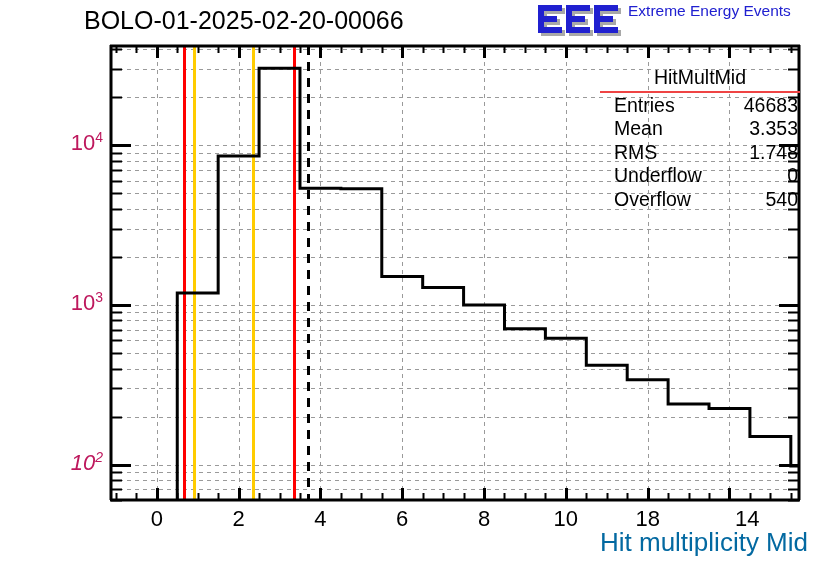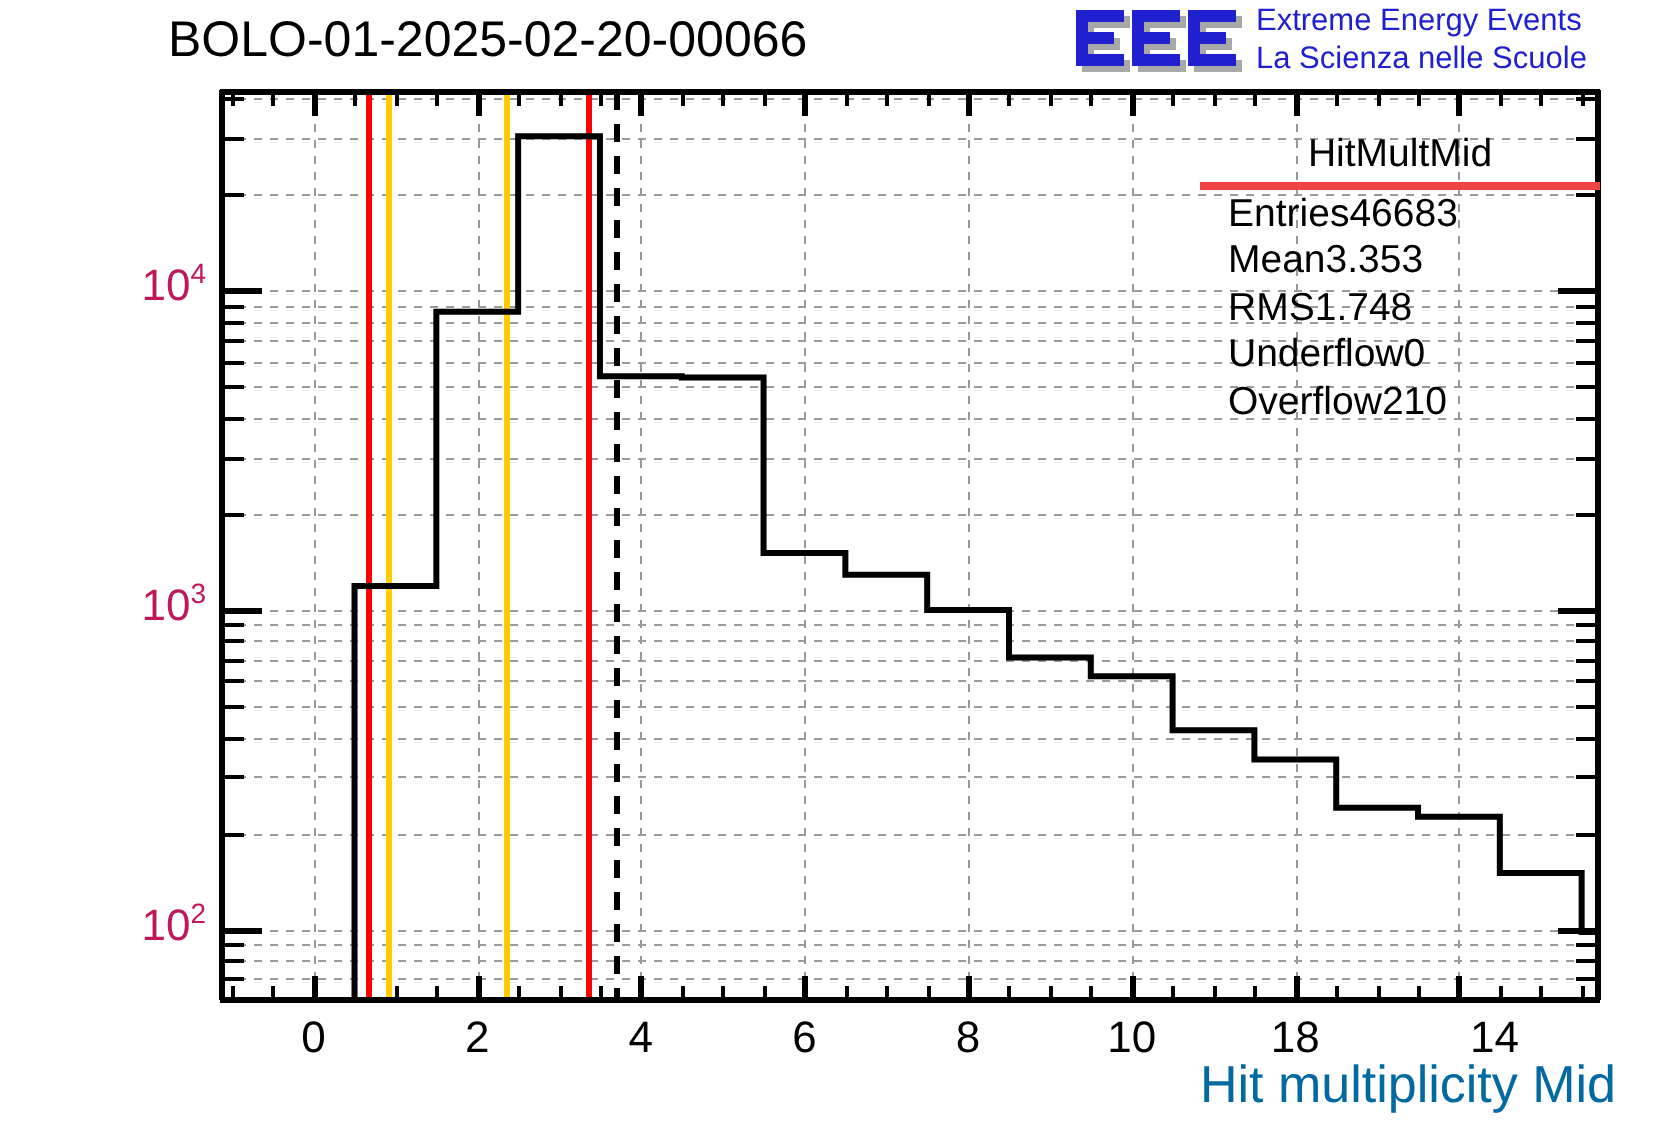--- a/index.html
+++ b/index.html
@@ -30,23 +30,23 @@
   
   #plot{position:absolute;left:0;top:0;}
 
   
   .stats{
     position:absolute;left:600px;top:66px;width:200px;
     font-size:19.5px;color:#000;line-height:23.5px;
   }
   .stats .st-title{
     text-align:center;padding-bottom:1px;
-    border-bottom:4px solid #ef4444;margin-bottom:1px;
+    border-bottom:2px solid #ef4444;margin-bottom:1px;
   }
-  .stats .st-row{display:flex;padding:0 2px 0 14px;}
+  .stats .st-row{display:flex;justify-content:space-between;padding:0 2px 0 14px;}
   .stats .st-row .k{text-align:left;}
   .stats .st-row .v{text-align:right;}
 
   
   .ylab{
     position:absolute;font-size:22px;color:#be185d;
     text-align:right;white-space:nowrap;
   }
   .ylab sup{font-size:14px;vertical-align:super;line-height:0;}
   .xlab{
@@ -91,21 +91,20 @@
         <rect x="30" y="13" width="19" height="6"></rect>
         <rect x="30" y="24" width="24" height="6"></rect>
         <rect x="58" y="2" width="24" height="6"></rect>
         <rect x="58" y="2" width="6" height="28"></rect>
         <rect x="58" y="13" width="19" height="6"></rect>
         <rect x="58" y="24" width="24" height="6"></rect>
       </g>
     </svg>
     <div class="eee-text">
       <div>Extreme Energy Events</div>
-      <div>La Scienza nelle Scuole</div>
     </div>
   </div>
 
   <svg id="plot" width="836" height="572">
     <defs>
       <clipPath id="frameclip">
           <rect x="110" y="45" width="690" height="455"></rect>
         </clipPath>
     </defs>
 
@@ -130,21 +129,21 @@
 
     <g stroke="#000" fill="none" stroke-width="3">
       <line x1="110" y1="46" x2="800" y2="46"></line>
       <line x1="110" y1="500" x2="800" y2="500"></line>
       <line x1="111" y1="45" x2="111" y2="500"></line>
       <line x1="799" y1="45" x2="799" y2="500"></line>
     </g>
   </svg>
 
   <div id="ylabels">
-      <div class="ylab" style="right: 733px; top: 449.599px;">10<sup>2</sup></div>
+      <div class="ylab" style="right: 733px; top: 449.599px; font-style: italic;">10<sup>2</sup></div>
       <div class="ylab" style="right: 733px; top: 290.026px;">10<sup>3</sup></div>
       <div class="ylab" style="right: 733px; top: 130.454px;">10<sup>4</sup></div>
     </div>
 
   <div id="xlabels">
       <div class="xlab" style="left: 126.812px; width: 60px; top: 506px;">0</div>
       <div class="xlab" style="left: 208.62px; width: 60px; top: 506px;">2</div>
       <div class="xlab" style="left: 290.427px; width: 60px; top: 506px;">4</div>
       <div class="xlab" style="left: 372.234px; width: 60px; top: 506px;">6</div>
       <div class="xlab" style="left: 454.042px; width: 60px; top: 506px;">8</div>
@@ -169,18 +168,18 @@
         <div class="st-row">
           <span class="k">RMS</span>
           <span class="v">1.748</span>
         </div>
         <div class="st-row">
           <span class="k">Underflow</span>
           <span class="v">0</span>
         </div>
         <div class="st-row">
           <span class="k">Overflow</span>
-          <span class="v">210</span>
+          <span class="v">540</span>
         </div>
       </div>
   </div>
 
 </div>
 
 </body></html>

